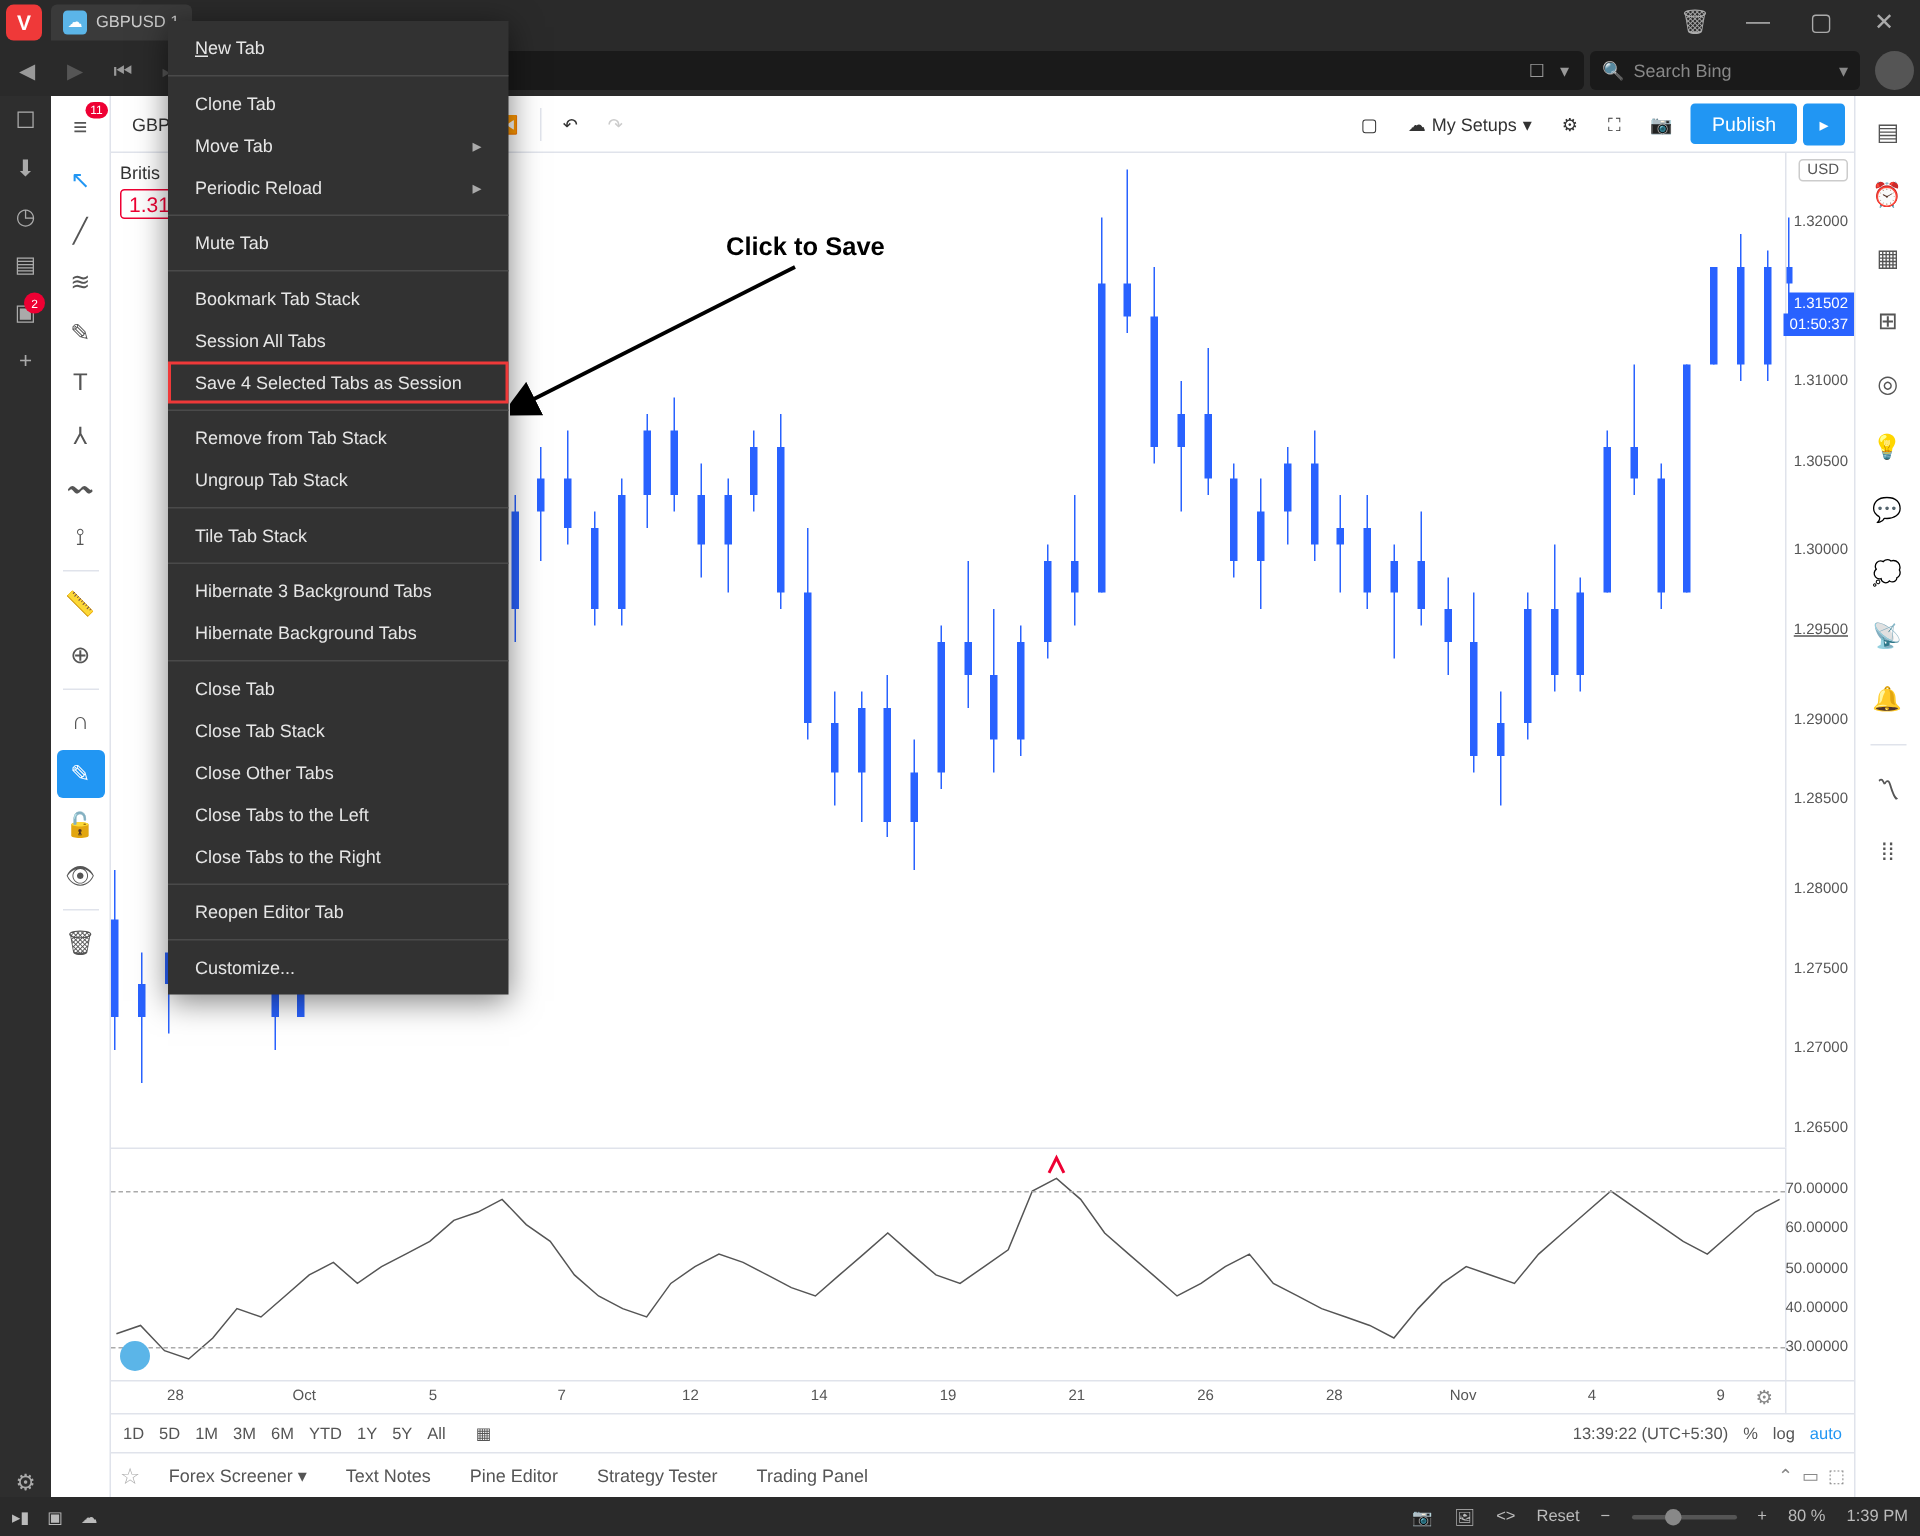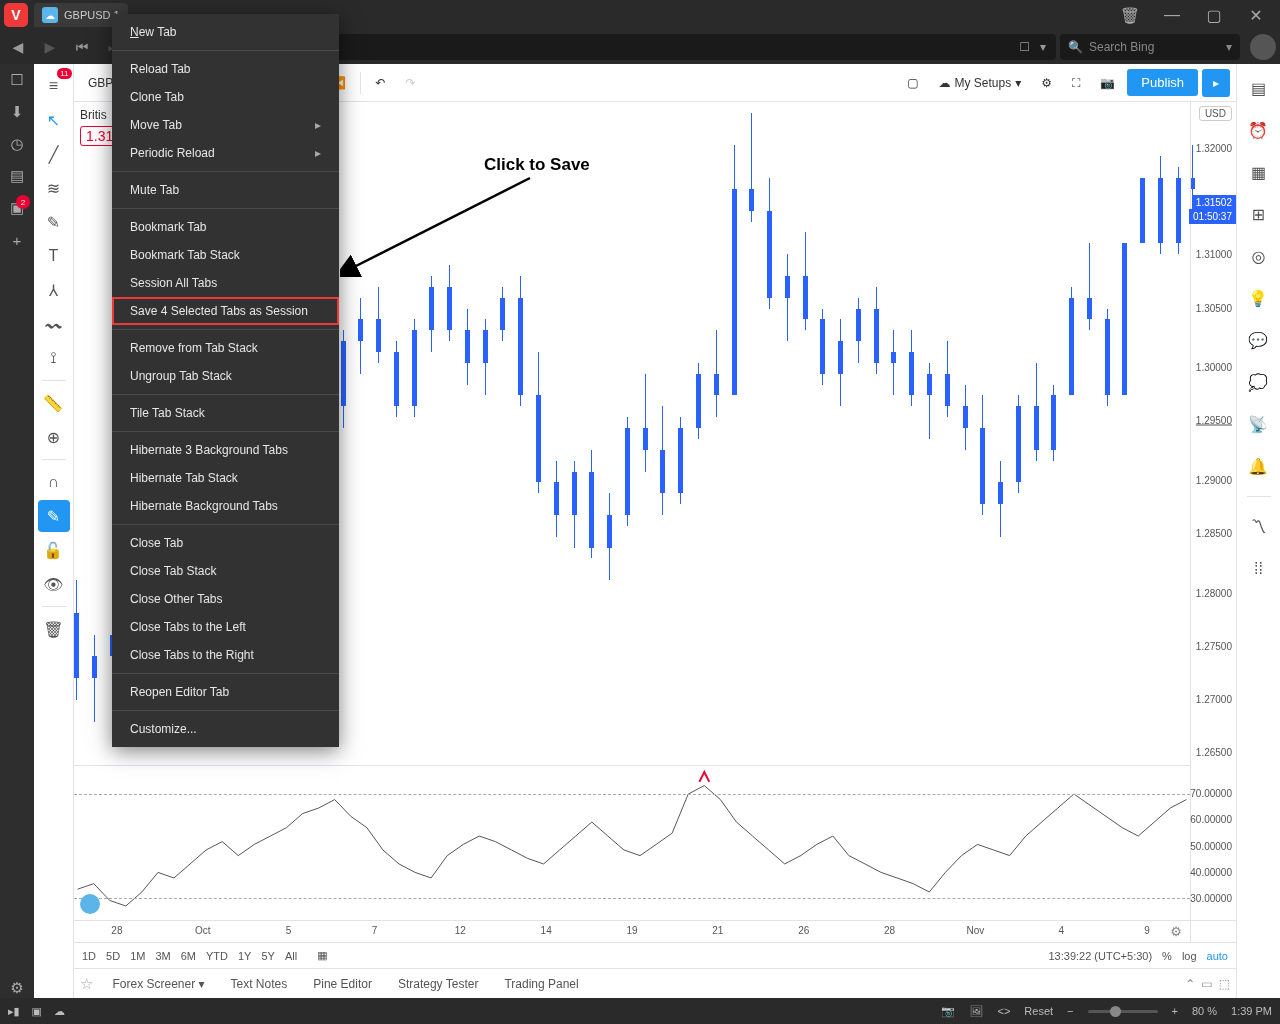--- a/index.html
+++ b/index.html
@@ -571,39 +571,36 @@
     <div class="tv-side-ico">🔔</div>
     <div class="tv-side-sep"></div>
     <div class="tv-side-ico">〽</div>
     <div class="tv-side-ico">⁞⁞</div>
   </div>
 </div>
 
 <div class="ctx-menu">
   <div class="ctx-item"><span class="underline-letter">N</span><span>ew Tab</span></div>
   <div class="ctx-sep"></div>
-  <div class="ctx-item">Reload Tab</div>
   <div class="ctx-item">Clone Tab</div>
   <div class="ctx-item ctx-sub">Move Tab</div>
   <div class="ctx-item ctx-sub">Periodic Reload</div>
   <div class="ctx-sep"></div>
   <div class="ctx-item">Mute Tab</div>
   <div class="ctx-sep"></div>
-  <div class="ctx-item">Bookmark Tab</div>
   <div class="ctx-item">Bookmark Tab Stack</div>
   <div class="ctx-item">Session All Tabs</div>
   <div class="ctx-item ctx-highlight">Save 4 Selected Tabs as Session</div>
   <div class="ctx-sep"></div>
   <div class="ctx-item">Remove from Tab Stack</div>
   <div class="ctx-item">Ungroup Tab Stack</div>
   <div class="ctx-sep"></div>
   <div class="ctx-item">Tile Tab Stack</div>
   <div class="ctx-sep"></div>
   <div class="ctx-item">Hibernate 3 Background Tabs</div>
-  <div class="ctx-item">Hibernate Tab Stack</div>
   <div class="ctx-item">Hibernate Background Tabs</div>
   <div class="ctx-sep"></div>
   <div class="ctx-item">Close Tab</div>
   <div class="ctx-item">Close Tab Stack</div>
   <div class="ctx-item">Close Other Tabs</div>
   <div class="ctx-item">Close Tabs to the Left</div>
   <div class="ctx-item">Close Tabs to the Right</div>
   <div class="ctx-sep"></div>
   <div class="ctx-item">Reopen Editor Tab</div>
   <div class="ctx-sep"></div>

